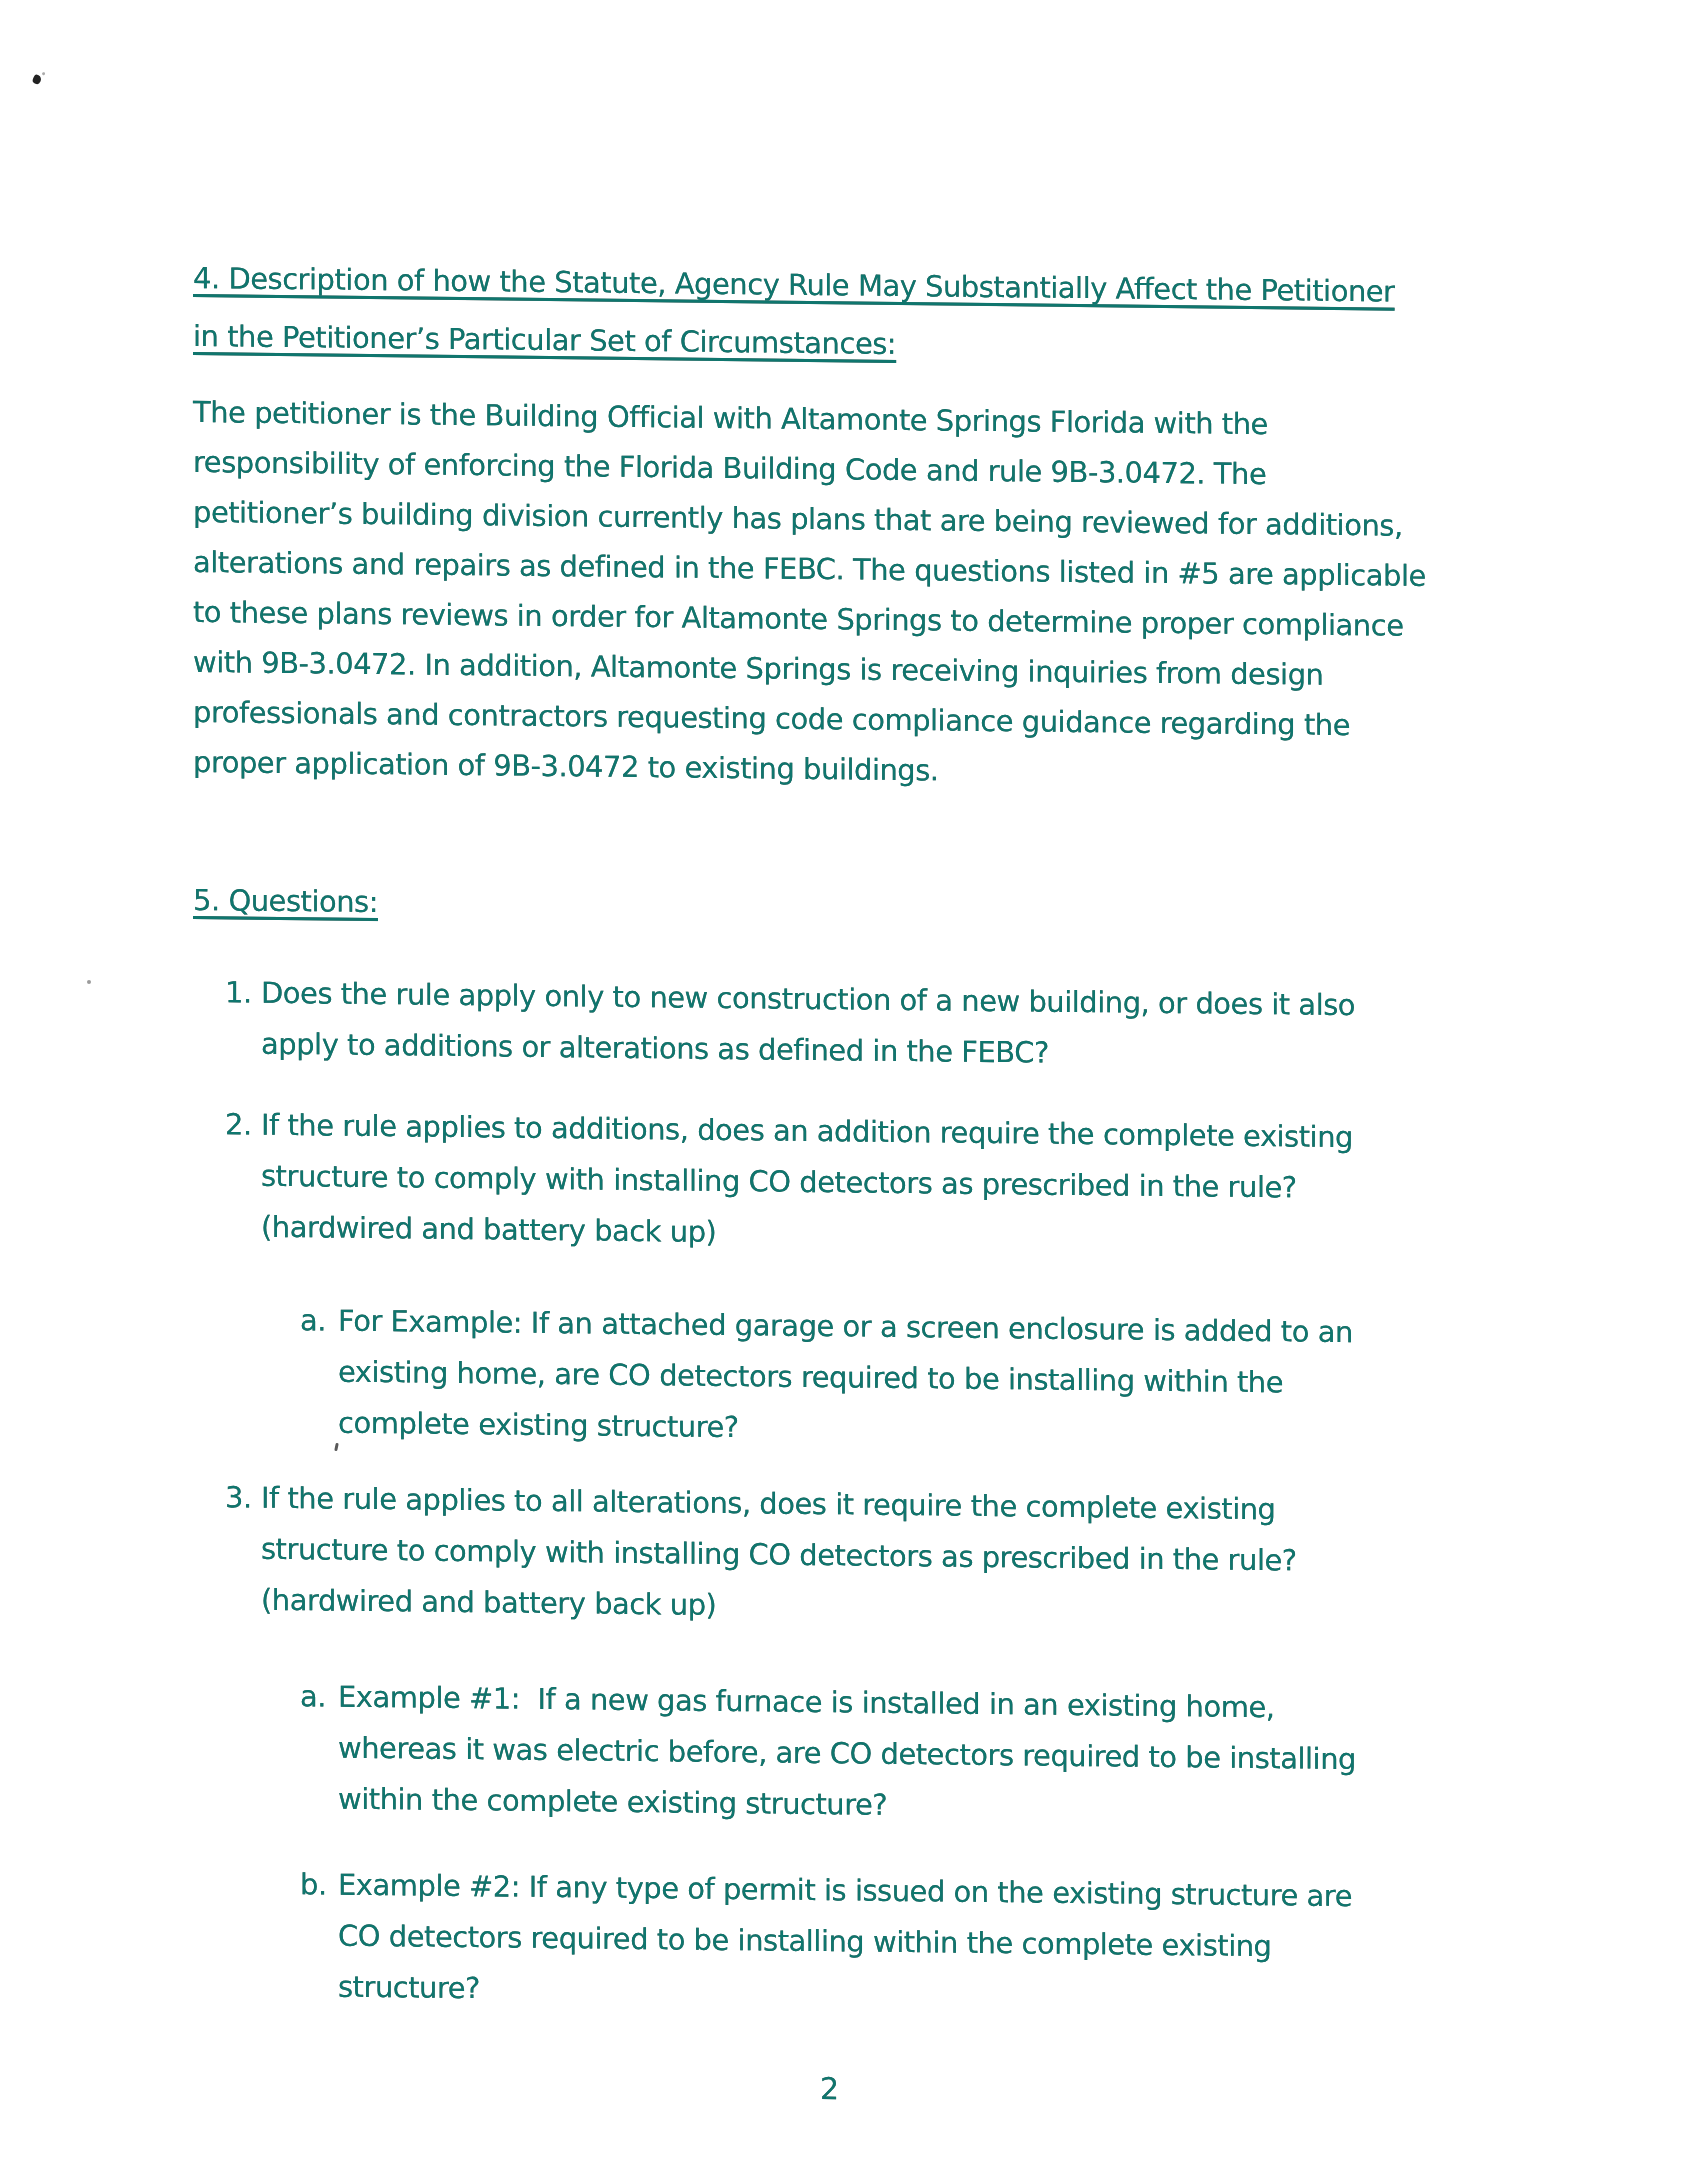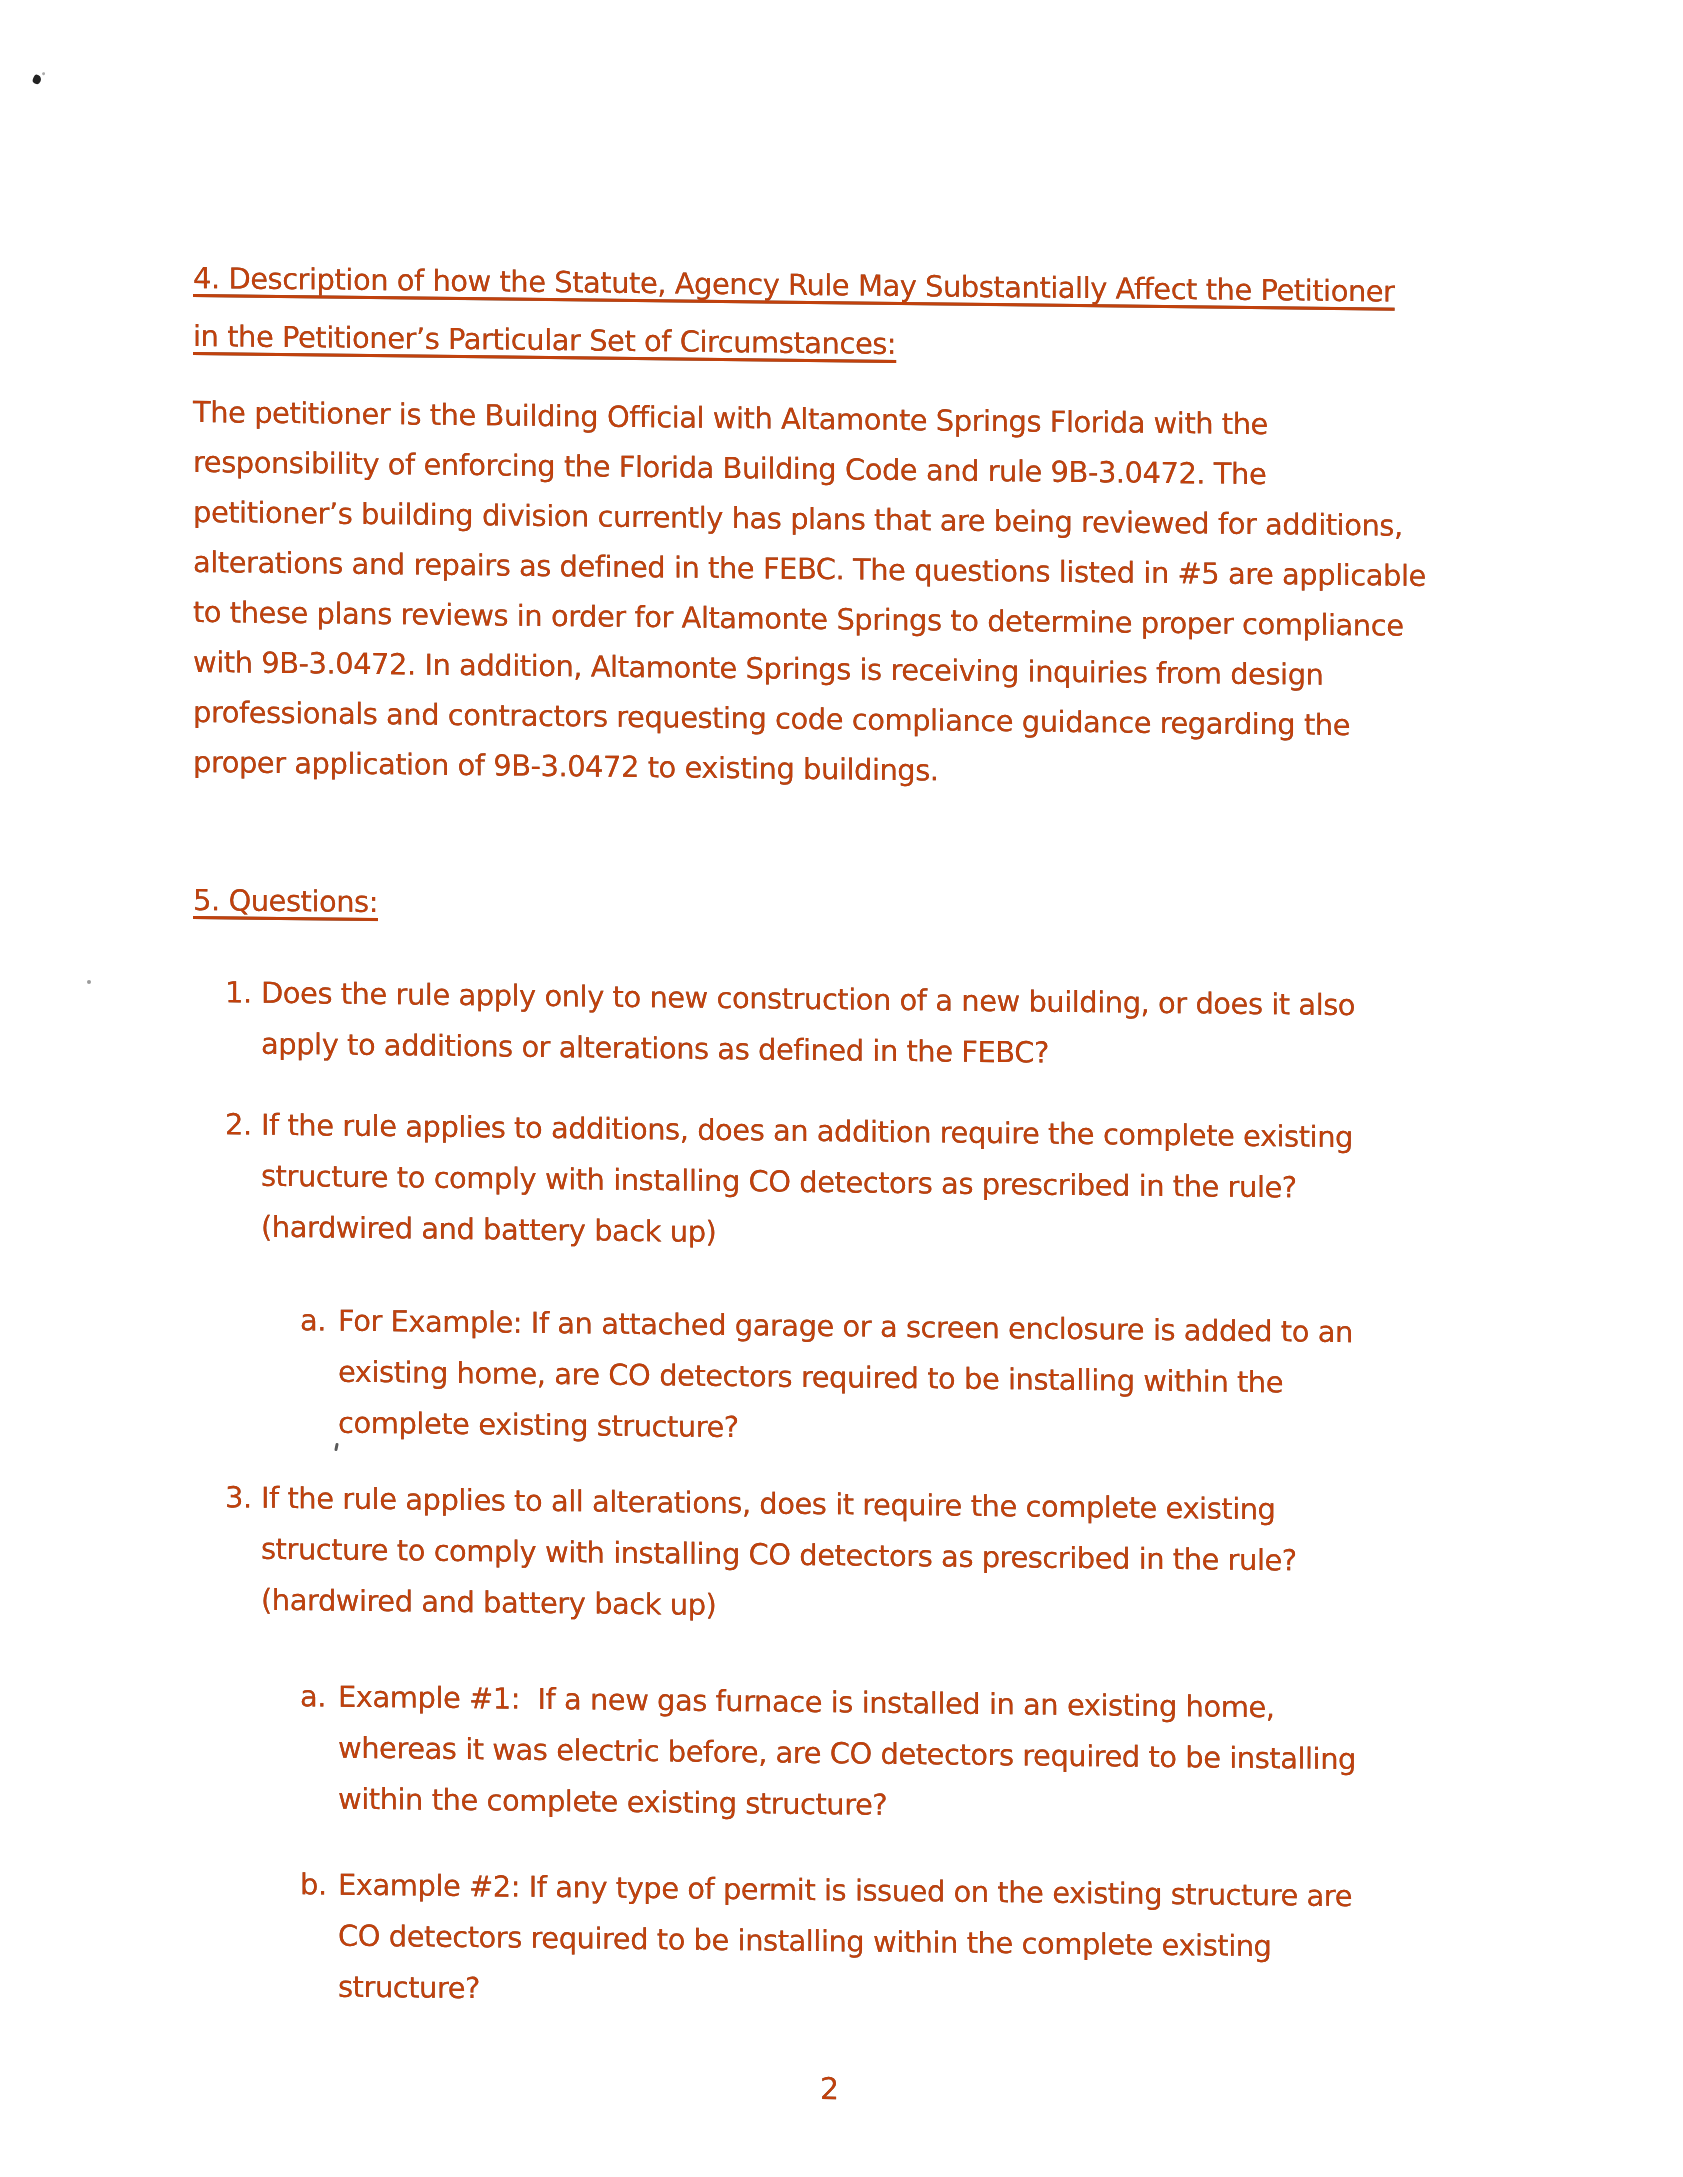--- a/index.html
+++ b/index.html
@@ -5,21 +5,21 @@
 <style>
   html, body { margin: 0; padding: 0; background: #e9e9e9; }
 
   .page {
     position: relative;
     width: 1683px;
     height: 2177px;
     background: #ffffff;
     overflow: hidden;
     font-family: "DejaVu Sans", "Liberation Sans", sans-serif;
-    color: #c2410c;
+    color: #0f766e;
     letter-spacing: -0.5px;
   }
 
   
   .content {
     position: absolute;
     left: 193px;
     top: 249px;
     width: 1416px;
     transform: skewY(0.65deg);

